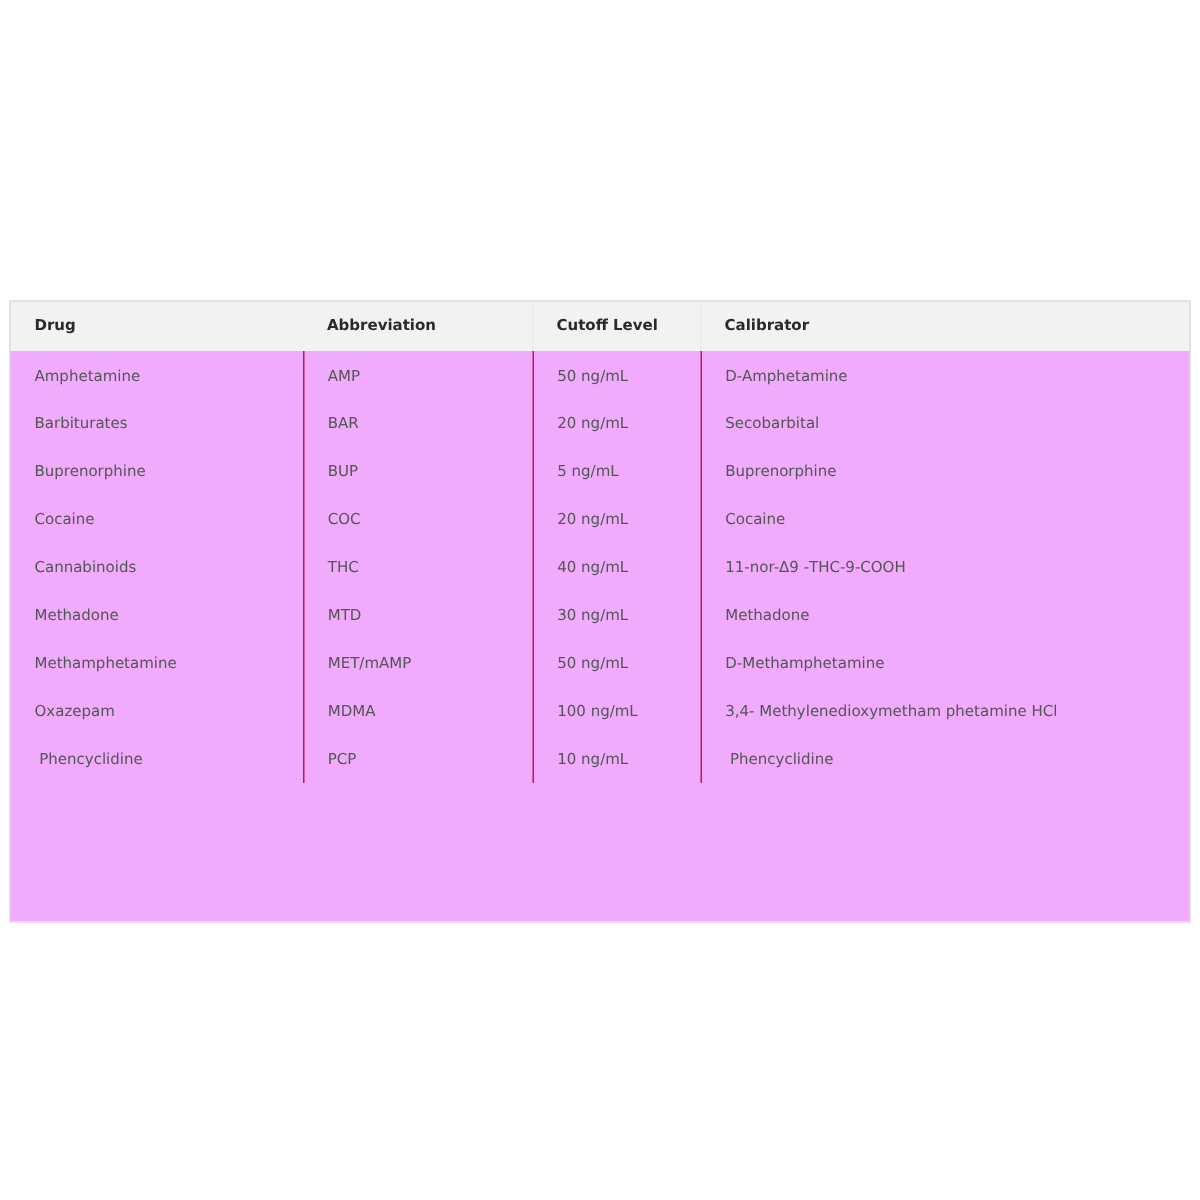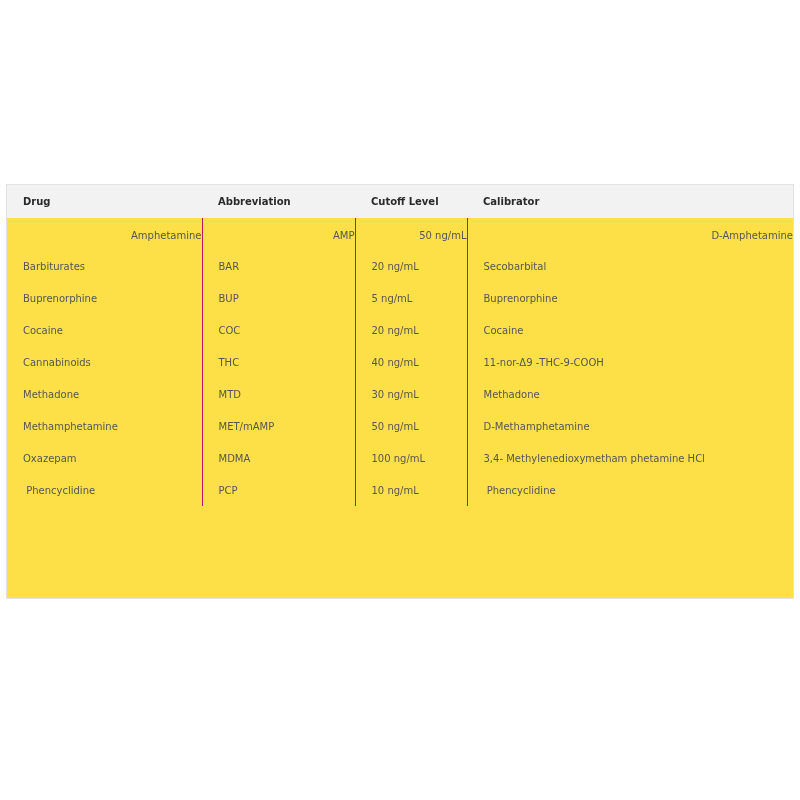--- a/index.html
+++ b/index.html
@@ -10,26 +10,26 @@
       background: #ffffff;
       overflow: hidden;
     }
     body {
       position: relative;
       font-family: "DejaVu Sans", "Liberation Sans", sans-serif;
     }
     .table-wrap {
       position: absolute;
       left: 6px;
-      top: 184px;
+      top: 200px;
       width: 788px;
       height: 415px;
       border: 1px solid #e3e3e3;
       box-sizing: border-box;
-      background: #fde047;
+      background: #f0abfc;
     }
     table {
       border-collapse: collapse;
       width: 100%;
       table-layout: fixed;
     }
     thead tr {
       background: #f2f2f2;
       height: 33px;
     }
@@ -50,21 +50,20 @@
       padding: 0 0 0 16px;
       vertical-align: middle;
       white-space: nowrap;
       border-left: 1px solid #be185d;
     }
     td:first-child {
       border-left: none;
     }
     tbody tr:first-child td {
       padding-top: 2px;
-      text-align: right;
     }
     col.c1 { width: 195px; }
     col.c2 { width: 153px; }
     col.c3 { width: 112px; }
     col.c4 { width: auto; }
   </style>
 </head>
 <body>
 
 <div class="table-wrap">

